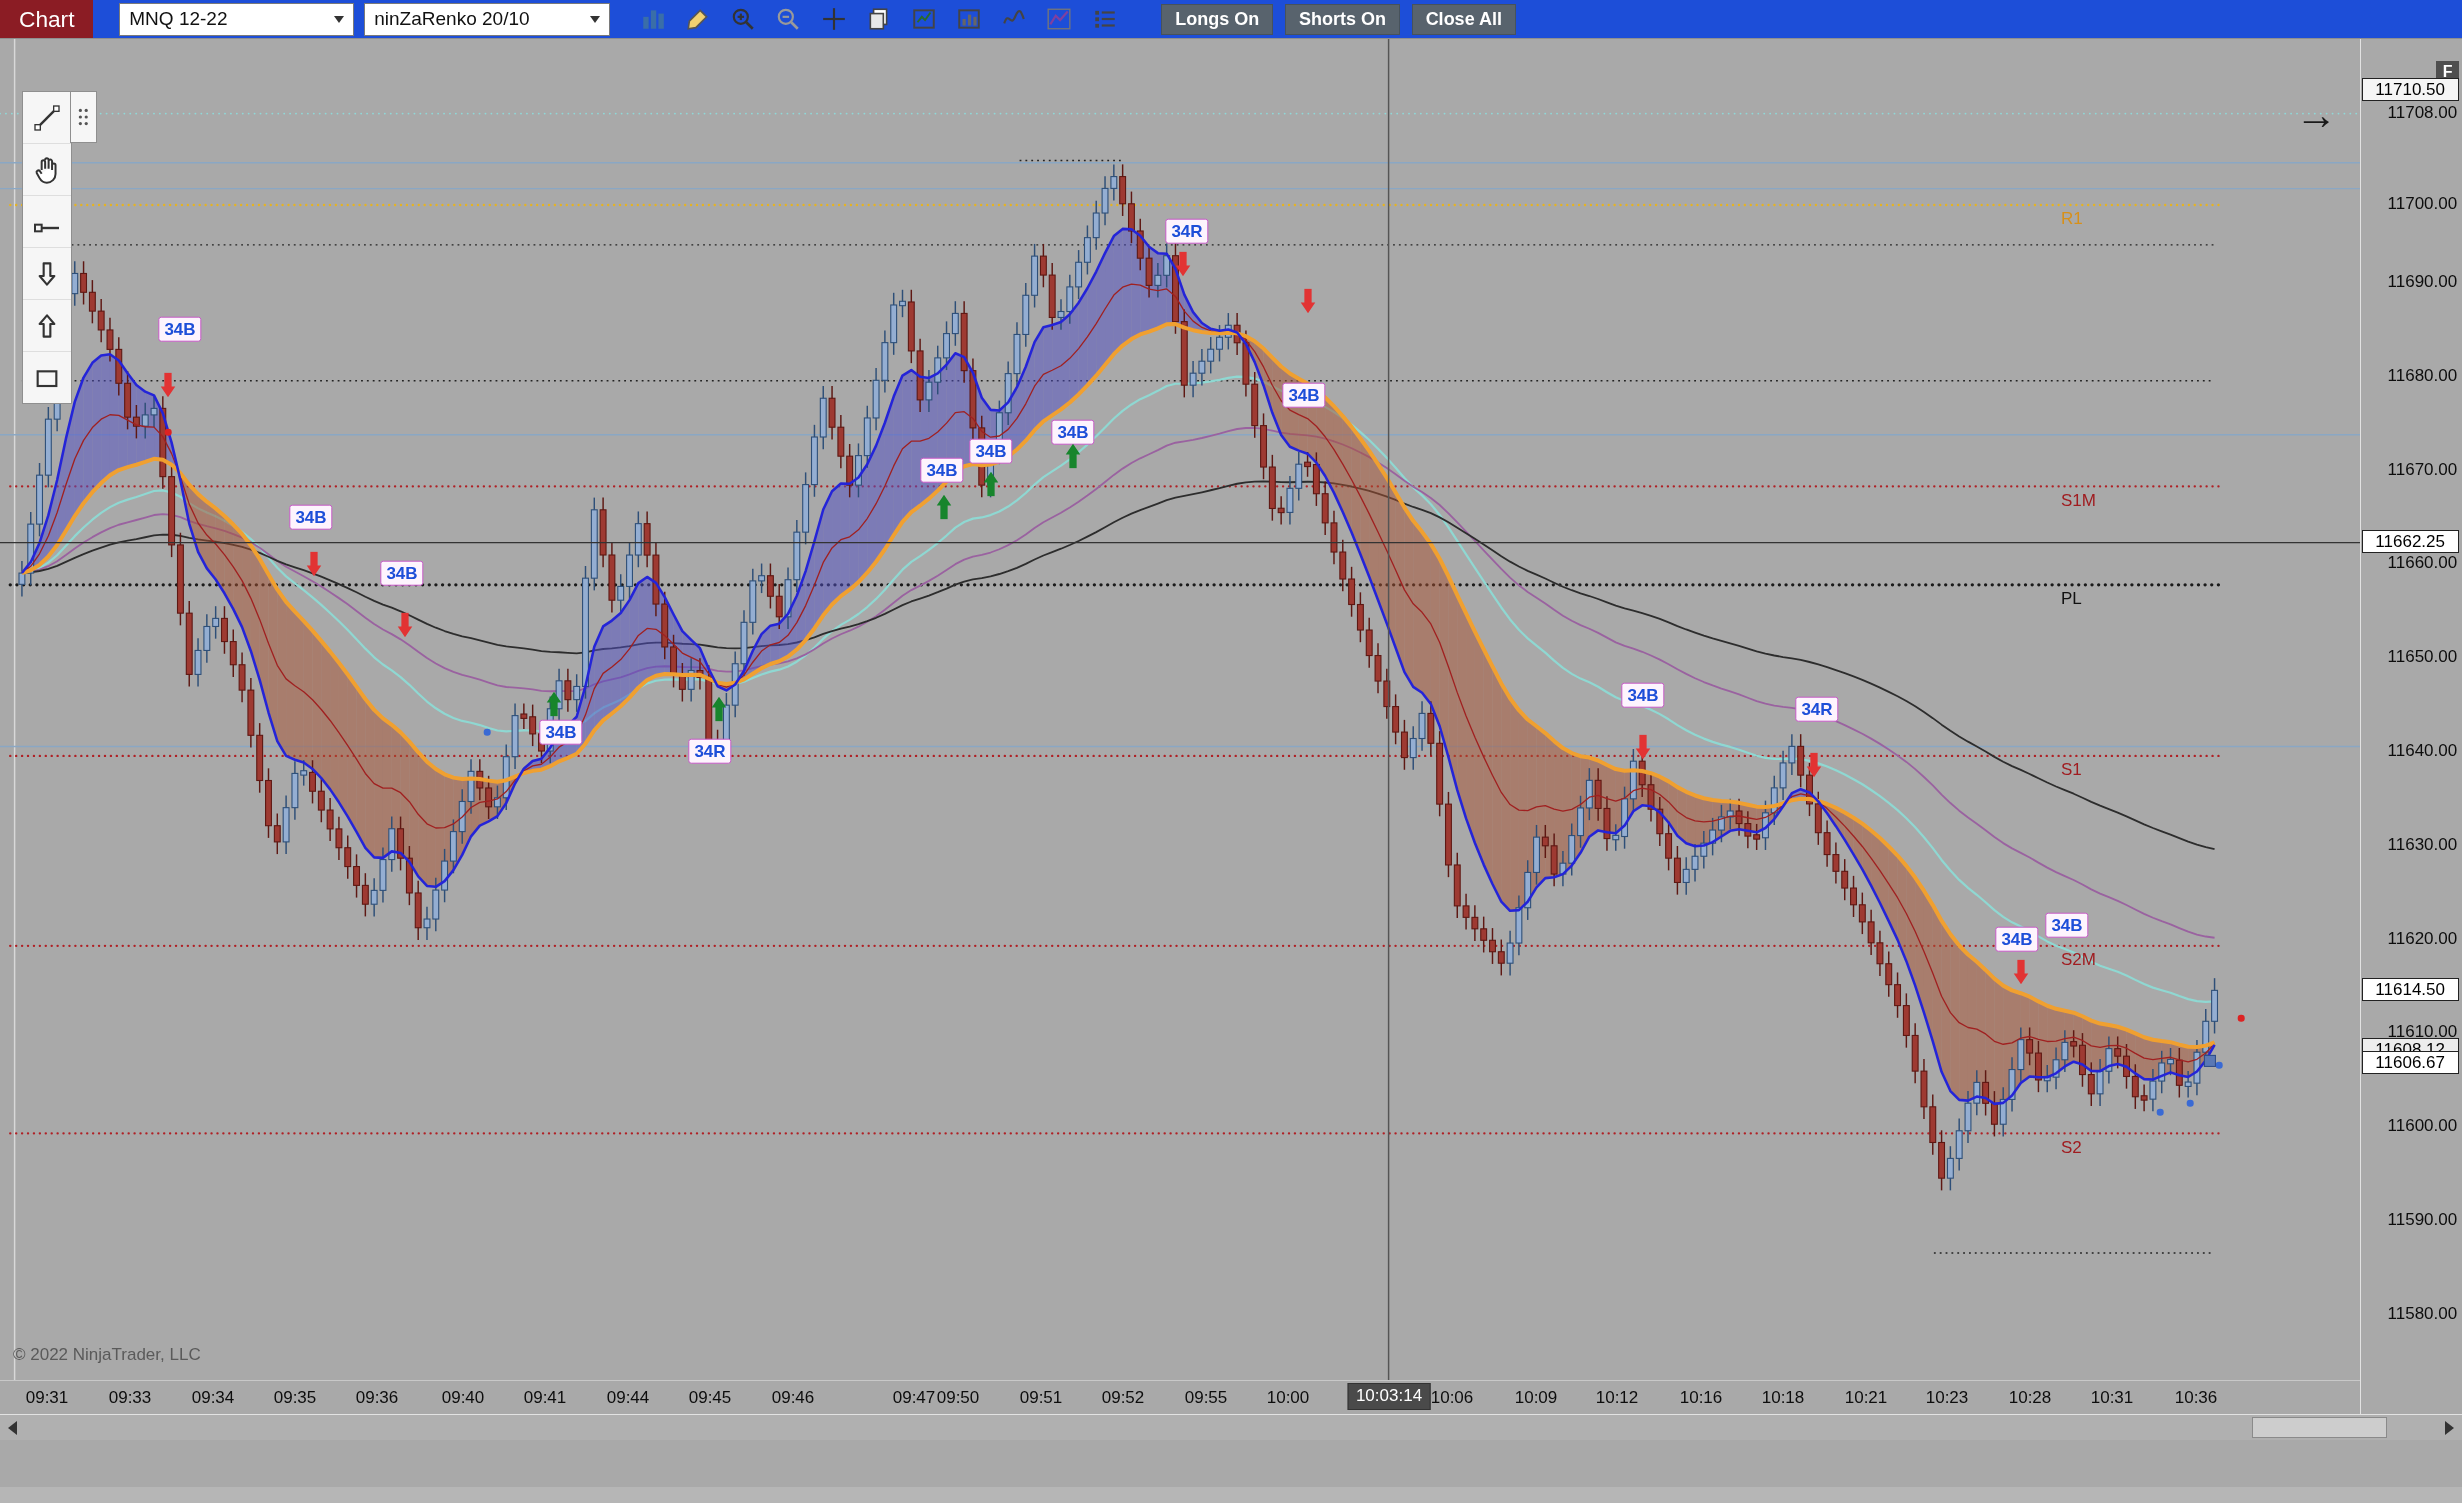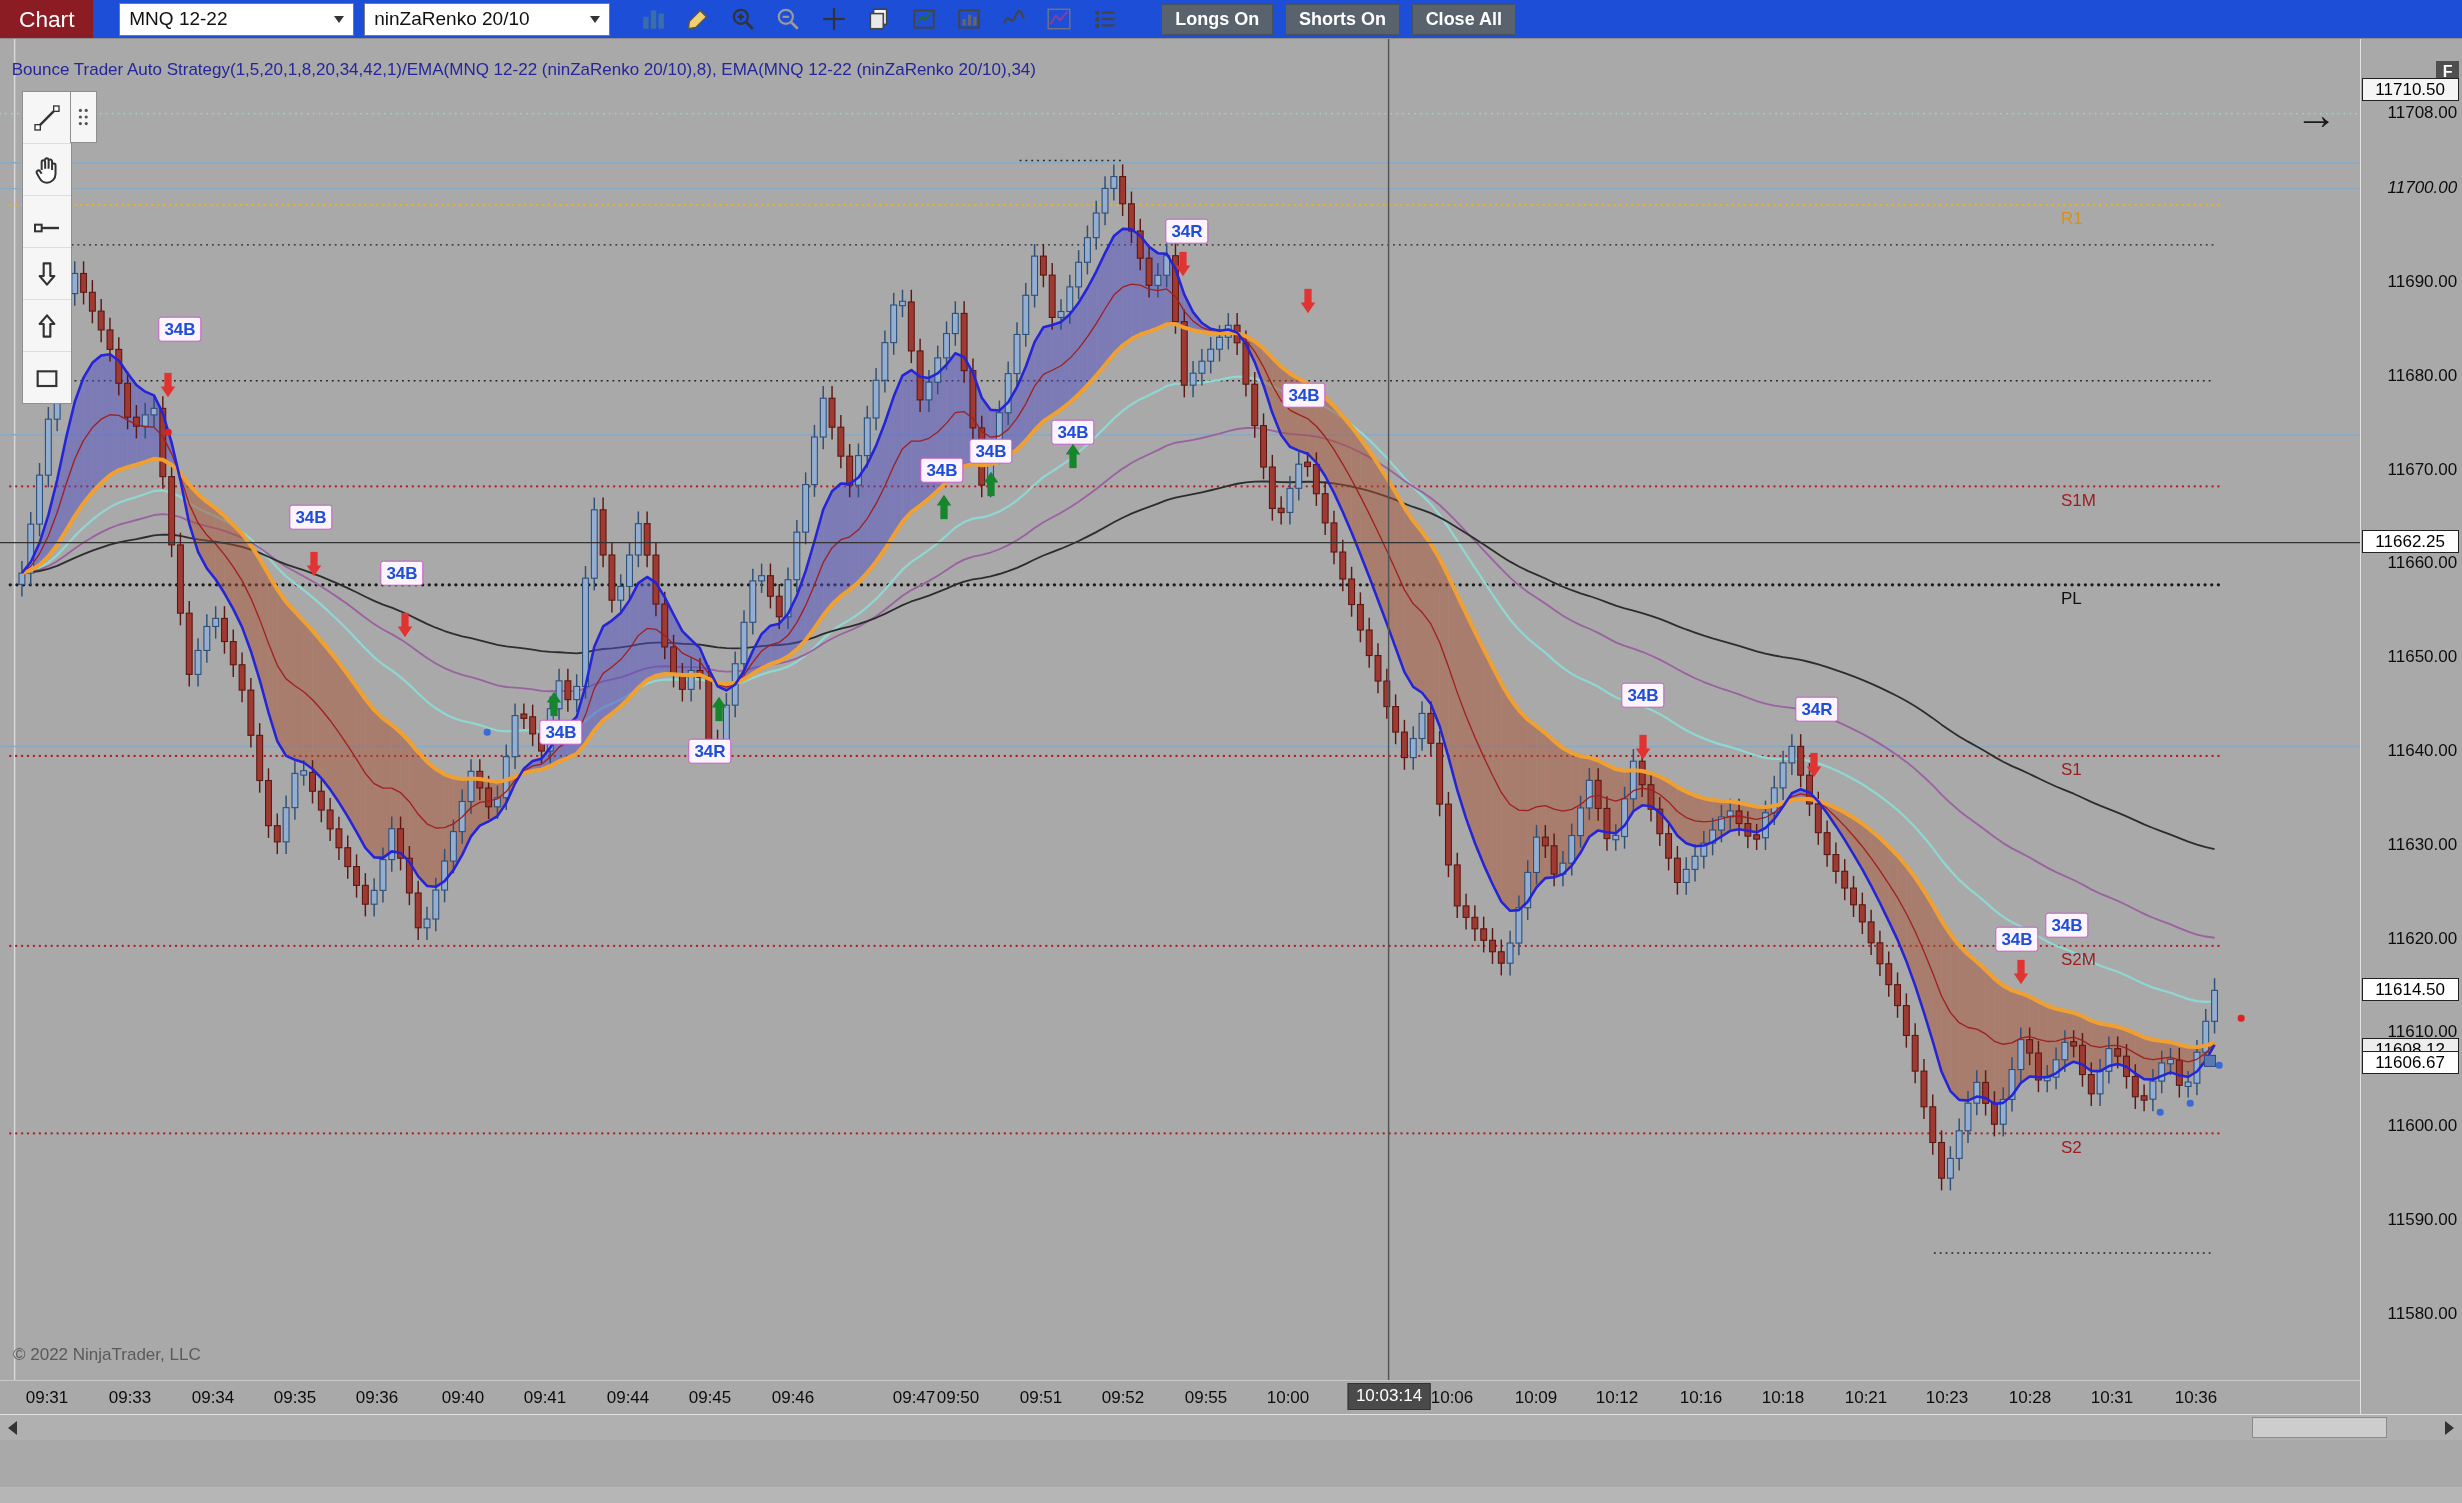--- a/index.html
+++ b/index.html
@@ -931,21 +931,20 @@
         <line x1="3017.9518072289156" y1="1380.6110143430901" x2="3017.9518072289156" y2="1456.2940286861524" stroke="#2e4f78" stroke-width="2"></line>
         <rect x="3013.9518072289156" y="1397.2900143430809" width="8" height="42.325014343080966" fill="#94aed2" stroke="#2e4f78" stroke-width="1.5"></rect>
         <line x1="3030" y1="1338.2860000000094" x2="3030" y2="1413.9690143430716" stroke="#2e4f78" stroke-width="2"></line>
         <rect x="3026" y="1354.965" width="8" height="42.325014343080966" fill="#94aed2" stroke="#2e4f78" stroke-width="1.5"></rect>
         <path d="M30.0 784.0 L42.0 774.7 L54.1 757.7 L66.1 733.2 L78.2 701.2 L90.2 663.1 L102.3 627.9 L114.3 602.5 L126.4 584.9 L138.4 573.5 L150.5 567.4 L162.5 568.2 L174.6 574.7 L186.6 581.2 L198.7 583.8 L210.7 584.3 L222.8 597.3 L234.8 620.6 L246.9 652.4 L258.9 689.7 L271.0 715.5 L283.0 732.0 L295.1 744.2 L307.1 758.8 L319.2 775.5 L331.2 794.3 L343.3 818.6 L355.3 847.4 L367.3 880.0 L379.4 910.2 L391.4 928.8 L403.5 938.2 L415.5 946.4 L427.6 957.4 L439.6 970.7 L451.7 985.7 L463.7 1002.3 L475.8 1020.0 L487.8 1038.7 L499.9 1058.2 L511.9 1072.1 L524.0 1078.3 L536.0 1078.2 L548.1 1084.5 L560.1 1096.8 L572.2 1114.1 L584.2 1127.1 L596.3 1132.8 L608.3 1132.4 L620.4 1127.2 L632.4 1117.7 L644.5 1104.7 L656.5 1097.7 L668.6 1095.9 L680.6 1093.0 L692.7 1083.0 L704.7 1067.2 L716.7 1054.7 L728.8 1047.9 L740.8 1045.6 L752.9 1035.6 L764.9 1022.1 L777.0 1014.7 L789.0 1005.9 L801.1 978.0 L813.1 942.1 L825.2 921.3 L837.2 912.6 L849.3 902.4 L861.3 887.7 L873.4 869.3 L885.4 859.8 L897.5 861.0 L909.5 869.6 L921.6 881.5 L933.6 893.5 L945.7 899.3 L957.7 905.1 L969.8 922.0 L981.8 936.4 L993.9 940.2 L1005.9 935.3 L1018.0 923.5 L1030.0 906.0 L1042.0 890.7 L1054.1 882.2 L1066.1 879.0 L1078.2 869.1 L1090.2 851.8 L1102.3 828.5 L1114.3 800.2 L1126.4 769.4 L1138.4 749.6 L1150.5 738.4 L1162.5 734.4 L1174.6 724.8 L1186.6 709.4 L1198.7 689.1 L1210.7 664.8 L1222.8 637.4 L1234.8 613.9 L1246.9 603.5 L1258.9 603.6 L1271.0 599.6 L1283.0 591.1 L1295.1 578.9 L1307.1 564.5 L1319.2 563.2 L1331.2 572.5 L1343.3 590.3 L1355.3 598.1 L1367.3 596.5 L1379.4 587.4 L1391.4 572.4 L1403.5 552.4 L1415.5 528.3 L1427.6 512.1 L1439.6 506.5 L1451.7 500.4 L1463.7 490.2 L1475.8 476.9 L1487.8 460.8 L1499.9 442.7 L1511.9 422.7 L1524.0 403.7 L1536.0 392.9 L1548.1 388.8 L1560.1 390.0 L1572.2 395.6 L1584.2 397.7 L1596.3 395.3 L1608.3 405.5 L1620.4 425.6 L1632.4 439.3 L1644.5 448.0 L1656.5 452.7 L1668.6 454.1 L1680.6 453.0 L1692.7 455.4 L1704.7 465.2 L1716.7 481.1 L1728.8 502.0 L1740.8 527.0 L1752.9 548.2 L1764.9 561.1 L1777.0 567.2 L1789.0 572.7 L1801.1 583.1 L1813.1 597.5 L1825.2 615.1 L1837.2 634.9 L1849.3 656.3 L1861.3 679.1 L1873.4 703.0 L1885.4 727.8 L1897.5 753.5 L1909.5 779.9 L1921.6 807.0 L1933.6 826.1 L1945.7 837.7 L1957.7 853.6 L1969.8 879.0 L1981.8 912.1 L1993.9 947.6 L2005.9 979.5 L2018.0 1008.6 L2030.0 1035.5 L2042.0 1060.6 L2054.1 1084.2 L2066.1 1100.7 L2078.2 1108.4 L2090.2 1109.0 L2102.3 1103.8 L2114.3 1102.2 L2126.4 1107.1 L2138.4 1109.7 L2150.5 1107.3 L2162.5 1100.6 L2174.6 1090.6 L2186.6 1088.3 L2198.7 1092.6 L2210.7 1096.0 L2222.8 1092.0 L2234.8 1081.8 L2246.9 1078.4 L2258.9 1080.4 L2271.0 1087.0 L2283.0 1097.1 L2295.1 1110.2 L2307.1 1118.5 L2319.2 1123.0 L2331.2 1124.4 L2343.3 1123.3 L2355.3 1120.2 L2367.3 1116.7 L2379.4 1116.4 L2391.4 1118.8 L2403.5 1121.1 L2415.5 1118.4 L2427.6 1111.6 L2439.6 1101.4 L2451.7 1090.0 L2463.7 1086.2 L2475.8 1088.7 L2487.8 1096.1 L2499.9 1106.3 L2511.9 1117.8 L2524.0 1130.3 L2536.0 1143.8 L2548.1 1158.1 L2560.1 1174.0 L2572.2 1191.0 L2584.2 1209.2 L2596.3 1228.2 L2608.3 1249.8 L2620.4 1274.5 L2632.4 1301.9 L2644.5 1331.5 L2656.5 1363.0 L2668.6 1385.5 L2680.6 1399.2 L2692.7 1405.8 L2704.7 1408.1 L2716.7 1414.6 L2728.8 1424.7 L2740.8 1428.7 L2752.9 1426.9 L2764.9 1420.3 L2777.0 1418.1 L2789.0 1421.9 L2801.1 1424.9 L2813.1 1424.3 L2825.2 1421.0 L2837.2 1419.1 L2849.3 1423.5 L2861.3 1430.9 L2873.4 1432.9 L2885.4 1430.5 L2897.5 1430.2 L2909.5 1434.1 L2921.6 1441.2 L2933.6 1447.7 L2945.7 1449.7 L2957.7 1448.1 L2969.8 1446.5 L2981.8 1450.2 L2993.9 1452.9 L3005.9 1449.3 L3018.0 1440.7 L3030.0 1427.9 " fill="none" stroke="#a02020" stroke-width="1.8" stroke-linejoin="round"></path>
         <path d="M30.0 784.0 L42.0 780.2 L54.1 772.8 L66.1 761.4 L78.2 745.7 L90.2 726.1 L102.3 706.0 L114.3 688.5 L126.4 673.4 L138.4 660.8 L150.5 650.3 L162.5 643.1 L174.6 639.0 L186.6 635.8 L198.7 631.9 L210.7 627.7 L222.8 629.1 L234.8 635.7 L246.9 647.4 L258.9 663.1 L271.0 676.0 L283.0 686.4 L295.1 695.5 L307.1 705.9 L319.2 717.6 L331.2 730.5 L343.3 746.2 L355.3 764.6 L367.3 785.5 L379.4 806.4 L391.4 823.5 L403.5 836.9 L415.5 849.5 L427.6 862.8 L439.6 876.8 L451.7 891.5 L463.7 906.8 L475.8 922.8 L487.8 939.3 L499.9 956.3 L511.9 971.2 L524.0 982.9 L536.0 991.6 L548.1 1002.0 L560.1 1014.6 L572.2 1029.1 L584.2 1042.1 L596.3 1052.2 L608.3 1059.4 L620.4 1063.9 L632.4 1065.7 L644.5 1065.1 L656.5 1065.9 L668.6 1068.0 L680.6 1069.4 L692.7 1067.4 L704.7 1062.4 L716.7 1057.7 L728.8 1054.6 L740.8 1053.1 L752.9 1048.3 L764.9 1041.6 L777.0 1036.8 L789.0 1031.2 L801.1 1017.5 L813.1 999.2 L825.2 985.5 L837.2 976.1 L849.3 966.2 L861.3 954.4 L873.4 940.8 L885.4 930.4 L897.5 924.5 L909.5 922.2 L921.6 922.3 L933.6 923.5 L945.7 923.1 L957.7 923.3 L969.8 928.6 L981.8 933.9 L993.9 935.7 L1005.9 934.1 L1018.0 929.4 L1030.0 921.7 L1042.0 914.0 L1054.1 908.4 L1066.1 904.7 L1078.2 898.3 L1090.2 888.6 L1102.3 875.7 L1114.3 859.8 L1126.4 841.8 L1138.4 827.1 L1150.5 815.5 L1162.5 806.8 L1174.6 796.4 L1186.6 783.5 L1198.7 768.5 L1210.7 751.4 L1222.8 732.3 L1234.8 714.0 L1246.9 700.7 L1258.9 691.9 L1271.0 682.2 L1283.0 671.2 L1295.1 658.9 L1307.1 645.8 L1319.2 637.9 L1331.2 634.9 L1343.3 636.5 L1355.3 635.5 L1367.3 631.4 L1379.4 624.5 L1391.4 615.0 L1403.5 602.9 L1415.5 588.5 L1427.6 576.4 L1439.6 568.3 L1451.7 560.1 L1463.7 550.6 L1475.8 539.6 L1487.8 527.3 L1499.9 513.9 L1511.9 499.2 L1524.0 484.5 L1536.0 472.7 L1548.1 463.8 L1560.1 457.5 L1572.2 453.6 L1584.2 449.2 L1596.3 443.5 L1608.3 443.3 L1620.4 448.1 L1632.4 451.7 L1644.5 454.1 L1656.5 455.5 L1668.6 455.8 L1680.6 455.2 L1692.7 456.0 L1704.7 459.9 L1716.7 466.9 L1728.8 476.8 L1740.8 489.3 L1752.9 501.4 L1764.9 510.9 L1777.0 518.0 L1789.0 524.7 L1801.1 533.3 L1813.1 543.7 L1825.2 555.8 L1837.2 569.3 L1849.3 584.0 L1861.3 599.9 L1873.4 616.9 L1885.4 634.9 L1897.5 653.8 L1909.5 673.7 L1921.6 694.4 L1933.6 712.5 L1945.7 727.6 L1957.7 744.1 L1969.8 764.4 L1981.8 788.4 L1993.9 814.1 L2005.9 839.3 L2018.0 864.0 L2030.0 888.1 L2042.0 911.8 L2054.1 935.0 L2066.1 955.3 L2078.2 971.7 L2090.2 984.4 L2102.3 993.6 L2114.3 1002.9 L2126.4 1013.9 L2138.4 1023.5 L2150.5 1030.3 L2162.5 1034.6 L2174.6 1036.5 L2186.6 1040.5 L2198.7 1046.6 L2210.7 1052.2 L2222.8 1054.5 L2234.8 1053.7 L2246.9 1054.9 L2258.9 1057.9 L2271.0 1062.6 L2283.0 1069.0 L2295.1 1076.9 L2307.1 1083.3 L2319.2 1088.3 L2331.2 1092.1 L2343.3 1094.6 L2355.3 1095.9 L2367.3 1096.7 L2379.4 1098.4 L2391.4 1101.0 L2403.5 1103.6 L2415.5 1104.1 L2427.6 1102.6 L2439.6 1099.2 L2451.7 1094.7 L2463.7 1092.8 L2475.8 1093.2 L2487.8 1095.8 L2499.9 1100.0 L2511.9 1105.3 L2524.0 1111.5 L2536.0 1118.8 L2548.1 1126.9 L2560.1 1136.2 L2572.2 1146.6 L2584.2 1158.1 L2596.3 1170.5 L2608.3 1184.6 L2620.4 1200.6 L2632.4 1218.6 L2644.5 1238.3 L2656.5 1259.6 L2668.6 1278.2 L2680.6 1293.6 L2692.7 1305.9 L2704.7 1315.9 L2716.7 1327.0 L2728.8 1339.0 L2740.8 1348.5 L2752.9 1355.0 L2764.9 1358.9 L2777.0 1363.6 L2789.0 1370.1 L2801.1 1376.0 L2813.1 1380.2 L2825.2 1382.8 L2837.2 1385.5 L2849.3 1390.4 L2861.3 1396.4 L2873.4 1400.4 L2885.4 1402.4 L2897.5 1404.8 L2909.5 1408.7 L2921.6 1413.9 L2933.6 1419.1 L2945.7 1422.5 L2957.7 1424.3 L2969.8 1425.8 L2981.8 1429.2 L2993.9 1432.2 L3005.9 1432.6 L3018.0 1430.6 L3030.0 1426.3 " fill="none" stroke="#f0a030" stroke-width="5.5" stroke-linejoin="round"></path>
         <path d="M30.0 784.0 L42.0 769.1 L54.1 742.7 L66.1 705.1 L78.2 656.7 L90.2 600.1 L102.3 549.8 L114.3 516.5 L126.4 496.3 L138.4 486.3 L150.5 484.5 L162.5 493.3 L174.6 510.5 L186.6 526.6 L198.7 535.8 L210.7 540.9 L222.8 565.6 L234.8 605.5 L246.9 657.4 L258.9 716.3 L271.0 754.9 L283.0 777.6 L295.1 792.8 L307.1 811.7 L319.2 833.4 L331.2 858.0 L343.3 890.9 L355.3 930.2 L367.3 974.5 L379.4 1013.9 L391.4 1034.2 L403.5 1039.5 L415.5 1043.3 L427.6 1052.0 L439.6 1064.5 L451.7 1080.0 L463.7 1097.7 L475.8 1117.2 L487.8 1138.2 L499.9 1160.1 L511.9 1173.0 L524.0 1173.7 L536.0 1164.8 L548.1 1166.9 L560.1 1179.1 L572.2 1199.1 L584.2 1212.1 L596.3 1213.3 L608.3 1205.5 L620.4 1190.4 L632.4 1169.6 L644.5 1144.2 L656.5 1129.5 L668.6 1123.8 L680.6 1116.6 L692.7 1098.5 L704.7 1072.0 L716.7 1051.7 L728.8 1041.1 L740.8 1038.1 L752.9 1022.9 L764.9 1002.6 L777.0 992.5 L789.0 980.6 L801.1 938.5 L813.1 884.9 L825.2 857.0 L837.2 849.0 L849.3 838.6 L861.3 821.0 L873.4 797.8 L885.4 789.3 L897.5 797.5 L909.5 817.0 L921.6 840.7 L933.6 863.5 L945.7 875.4 L957.7 886.8 L969.8 915.3 L981.8 938.9 L993.9 944.6 L1005.9 936.5 L1018.0 917.6 L1030.0 890.3 L1042.0 867.5 L1054.1 856.0 L1066.1 853.3 L1078.2 839.9 L1090.2 815.1 L1102.3 781.3 L1114.3 740.5 L1126.4 697.0 L1138.4 672.0 L1150.5 661.4 L1162.5 661.9 L1174.6 653.3 L1186.6 635.2 L1198.7 609.7 L1210.7 578.3 L1222.8 542.5 L1234.8 513.8 L1246.9 506.3 L1258.9 515.3 L1271.0 517.0 L1283.0 510.9 L1295.1 498.8 L1307.1 483.2 L1319.2 488.5 L1331.2 510.0 L1343.3 544.2 L1355.3 560.7 L1367.3 561.6 L1379.4 550.4 L1391.4 529.7 L1403.5 501.8 L1415.5 468.1 L1427.6 447.7 L1439.6 444.7 L1451.7 440.6 L1463.7 429.9 L1475.8 414.1 L1487.8 394.3 L1499.9 371.5 L1511.9 346.2 L1524.0 322.9 L1536.0 313.1 L1548.1 313.7 L1560.1 322.5 L1572.2 337.6 L1584.2 346.3 L1596.3 347.0 L1608.3 367.7 L1620.4 403.1 L1632.4 427.0 L1644.5 441.9 L1656.5 449.9 L1668.6 452.4 L1680.6 450.8 L1692.7 454.8 L1704.7 470.5 L1716.7 495.4 L1728.8 527.3 L1740.8 564.7 L1752.9 595.0 L1764.9 611.2 L1777.0 616.5 L1789.0 620.7 L1801.1 632.9 L1813.1 651.2 L1825.2 674.3 L1837.2 700.5 L1849.3 728.6 L1861.3 758.3 L1873.4 789.1 L1885.4 820.8 L1897.5 853.2 L1909.5 886.2 L1921.6 919.6 L1933.6 939.7 L1945.7 947.8 L1957.7 963.2 L1969.8 993.6 L1981.8 1035.8 L1993.9 1081.0 L2005.9 1119.7 L2018.0 1153.3 L2030.0 1182.9 L2042.0 1209.4 L2054.1 1233.5 L2066.1 1246.1 L2078.2 1245.2 L2090.2 1233.7 L2102.3 1214.1 L2114.3 1201.4 L2126.4 1200.2 L2138.4 1195.9 L2150.5 1184.2 L2162.5 1166.7 L2174.6 1144.7 L2186.6 1136.1 L2198.7 1138.6 L2210.7 1139.9 L2222.8 1129.5 L2234.8 1109.9 L2246.9 1101.8 L2258.9 1103.0 L2271.0 1111.4 L2283.0 1125.3 L2295.1 1143.5 L2307.1 1153.7 L2319.2 1157.7 L2331.2 1156.8 L2343.3 1152.1 L2355.3 1144.4 L2367.3 1136.7 L2379.4 1134.5 L2391.4 1136.6 L2403.5 1138.7 L2415.5 1132.8 L2427.6 1120.6 L2439.6 1103.5 L2451.7 1085.2 L2463.7 1079.7 L2475.8 1084.2 L2487.8 1096.4 L2499.9 1112.6 L2511.9 1130.3 L2524.0 1149.1 L2536.0 1168.8 L2548.1 1189.4 L2560.1 1211.7 L2572.2 1235.4 L2584.2 1260.3 L2596.3 1285.9 L2608.3 1315.0 L2620.4 1348.4 L2632.4 1385.3 L2644.5 1424.8 L2656.5 1466.4 L2668.6 1492.7 L2680.6 1504.8 L2692.7 1505.8 L2704.7 1500.3 L2716.7 1502.3 L2728.8 1510.3 L2740.8 1508.9 L2752.9 1498.8 L2764.9 1481.8 L2777.0 1472.7 L2789.0 1473.8 L2801.1 1473.8 L2813.1 1468.5 L2825.2 1459.1 L2837.2 1452.6 L2849.3 1456.5 L2861.3 1465.4 L2873.4 1465.5 L2885.4 1458.6 L2897.5 1455.6 L2909.5 1459.4 L2921.6 1468.6 L2933.6 1476.4 L2945.7 1477.0 L2957.7 1472.0 L2969.8 1467.2 L2981.8 1471.1 L2993.9 1473.5 L3005.9 1466.0 L3018.0 1450.7 L3030.0 1429.4 " fill="none" stroke="#2424d8" stroke-width="3.5" stroke-linejoin="round"></path>
         <line x1="1899.8999999999999" y1="52" x2="1899.8999999999999" y2="1888" stroke="#555" stroke-width="2"></line>
         <line x1="0" y1="742.3325" x2="3229" y2="742.3325" stroke="#333" stroke-width="1.5"></line>
       </svg>
-    <div class="chart-title">Bounce Trader Auto Strategy(1,5,20,1,8,20,34,42,1)/EMA(MNQ 12-22 (ninZaRenko 20/10),8), EMA(MNQ 12-22 (ninZaRenko 20/10),34)</div>
     <div class="copyright">© 2022 NinjaTrader, LLC</div>
     <div class="golive">→</div>
     <div class="draw-tb" id="draw-tb">
         <div class="tool">
           <svg width="32" height="32" viewBox="0 0 24 24">
             <line x1="5" y1="19" x2="19" y2="5" stroke="#333" stroke-width="1.8"></line>
             <rect x="3" y="17" width="4" height="4" fill="#fff" stroke="#333"></rect>
             <rect x="17" y="3" width="4" height="4" fill="#fff" stroke="#333"></rect>
           </svg>
         </div>
@@ -1065,21 +1064,21 @@
       <div class="ptick" style="top: 1078px;">11600.00</div>
       <div class="ptick" style="top: 984px;">11610.00</div>
       <div class="ptick" style="top: 891px;">11620.00</div>
       <div class="ptick" style="top: 797px;">11630.00</div>
       <div class="ptick" style="top: 703px;">11640.00</div>
       <div class="ptick" style="top: 609px;">11650.00</div>
       <div class="ptick" style="top: 515px;">11660.00</div>
       <div class="ptick" style="top: 422px;">11670.00</div>
       <div class="ptick" style="top: 328px;">11680.00</div>
       <div class="ptick" style="top: 234px;">11690.00</div>
-      <div class="ptick" style="top: 140px; font-style: italic;">11700.00</div>
+      <div class="ptick" style="top: 156px;">11700.00</div>
       <div class="ptick" style="top: 65px;">11708.00</div>
       <div class="pbox" style="top: 40px; background: rgb(245, 245, 245);">11710.50</div>
       <div class="pbox" style="top: 492px; background: rgb(255, 255, 255);">11662.25</div>
       <div class="pbox" style="top: 940px; background: rgb(255, 255, 255);">11614.50</div>
       <div class="pbox" style="top: 1000px; background: rgb(237, 237, 237);">11608.12</div>
       <div class="pbox" style="top: 1013px; background: rgb(255, 255, 255);">11606.67</div>
     </div>
 
   <div class="time-axis" id="time-axis">
       <div class="ttick" style="left: 47px;">09:31</div>

